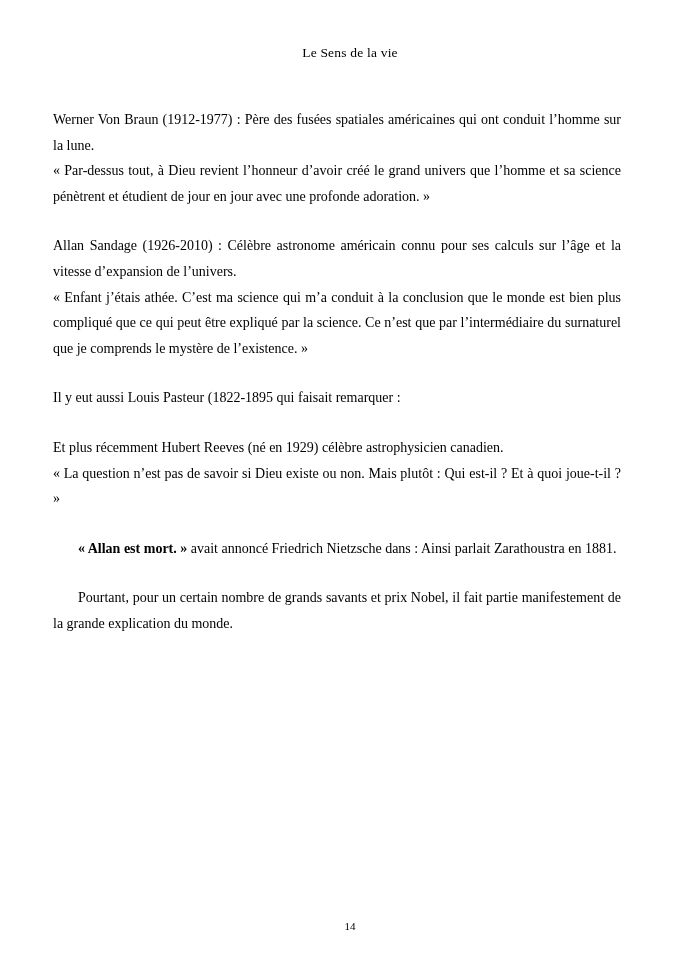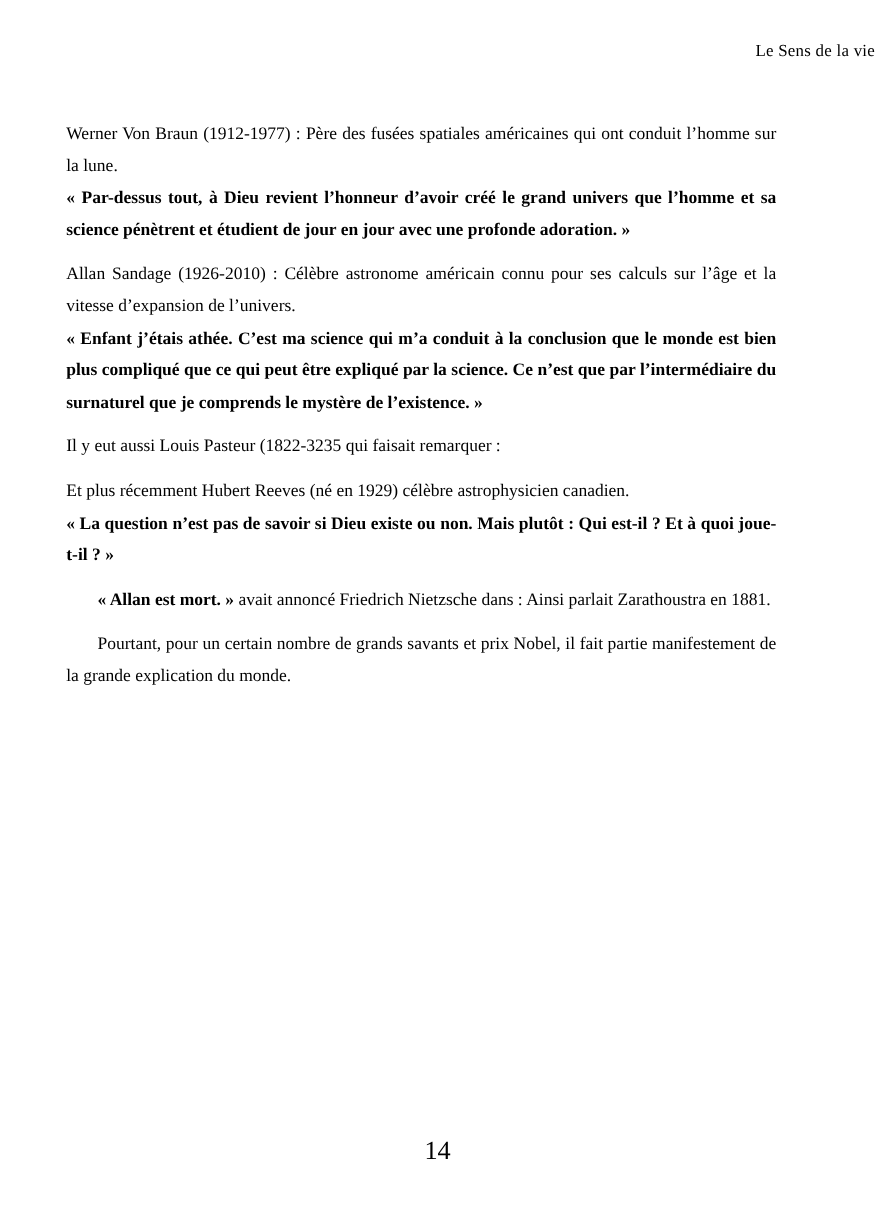--- a/index.html
+++ b/index.html
@@ -15,82 +15,82 @@
     position: relative;
     overflow: hidden;
   }
   .page {
     width: 700px;
     height: 969px;
     box-sizing: border-box;
     position: relative;
   }
   .running-head {
-    text-align: right;
+    text-align: center;
     font-size: 13.5px;
     letter-spacing: 0.2px;
-    margin: 0;
+    margin: 12px;
     padding-top: 33px;
   }
   .body-area {
     position: absolute;
     left: 53px;
     top: 95px;
     width: 568px;
   }
   p {
     margin: 0;
     font-size: 14px;
     line-height: 25.6px;
     text-align: justify;
     text-justify: inter-word;
     hyphens: none;
   }
   p.plain {
     font-weight: normal;
   }
   p.quote {
-    font-weight: bold;
+    font-weight: normal;
   }
   p.gap-before {
-    margin-top: 10px;
+    margin-top: 24px;
   }
   p.indent {
     text-indent: 25px;
   }
   .inline-bold {
     font-weight: bold;
   }
   .folio {
     position: absolute;
     left: 0;
     right: 0;
     top: 908px;
     text-align: center;
-    font-size: 21px;
+    font-size: 11px;
   }
 </style>
 </head>
 <body>
 
 <div class="page">
 
   <div class="running-head">Le Sens de la vie</div>
 
   <div class="body-area">
 
     <p class="plain">Werner Von Braun (1912-1977) : Père des fusées spatiales américaines qui ont conduit l’homme sur la lune.</p>
 
     <p class="quote">« Par-dessus tout, à Dieu revient l’honneur d’avoir créé le grand univers que l’homme et sa science pénètrent et étudient de jour en jour avec une profonde adoration. »</p>
 
     <p class="plain gap-before">Allan Sandage (1926-2010) : Célèbre astronome américain connu pour ses calculs sur l’âge et la vitesse d’expansion de l’univers.</p>
 
     <p class="quote">« Enfant j’étais athée. C’est ma science qui m’a conduit à la conclusion que le monde est bien plus compliqué que ce qui peut être expliqué par la science. Ce n’est que par l’intermédiaire du surnaturel que je comprends le mystère de l’existence. »</p>
 
-    <p class="plain gap-before">Il y eut aussi Louis Pasteur (1822-3235 qui faisait remarquer :</p>
+    <p class="plain gap-before">Il y eut aussi Louis Pasteur (1822-1895 qui faisait remarquer :</p>
 
 
     <p class="plain gap-before">Et plus récemment Hubert Reeves (né en 1929) célèbre astrophysicien canadien.</p>
 
     <p class="quote">« La question n’est pas de savoir si Dieu existe ou non. Mais plutôt : Qui est-il ? Et à quoi joue-t-il ? »</p>
 
     <p class="plain gap-before indent"><span class="inline-bold">« Allan est mort. »</span><span> avait annoncé Friedrich Nietzsche dans : Ainsi parlait Zarathoustra en 1881.</span></p>
 
     <p class="plain gap-before indent">Pourtant, pour un certain nombre de grands savants et prix Nobel, il fait partie manifestement de la grande explication du monde.</p>
 

